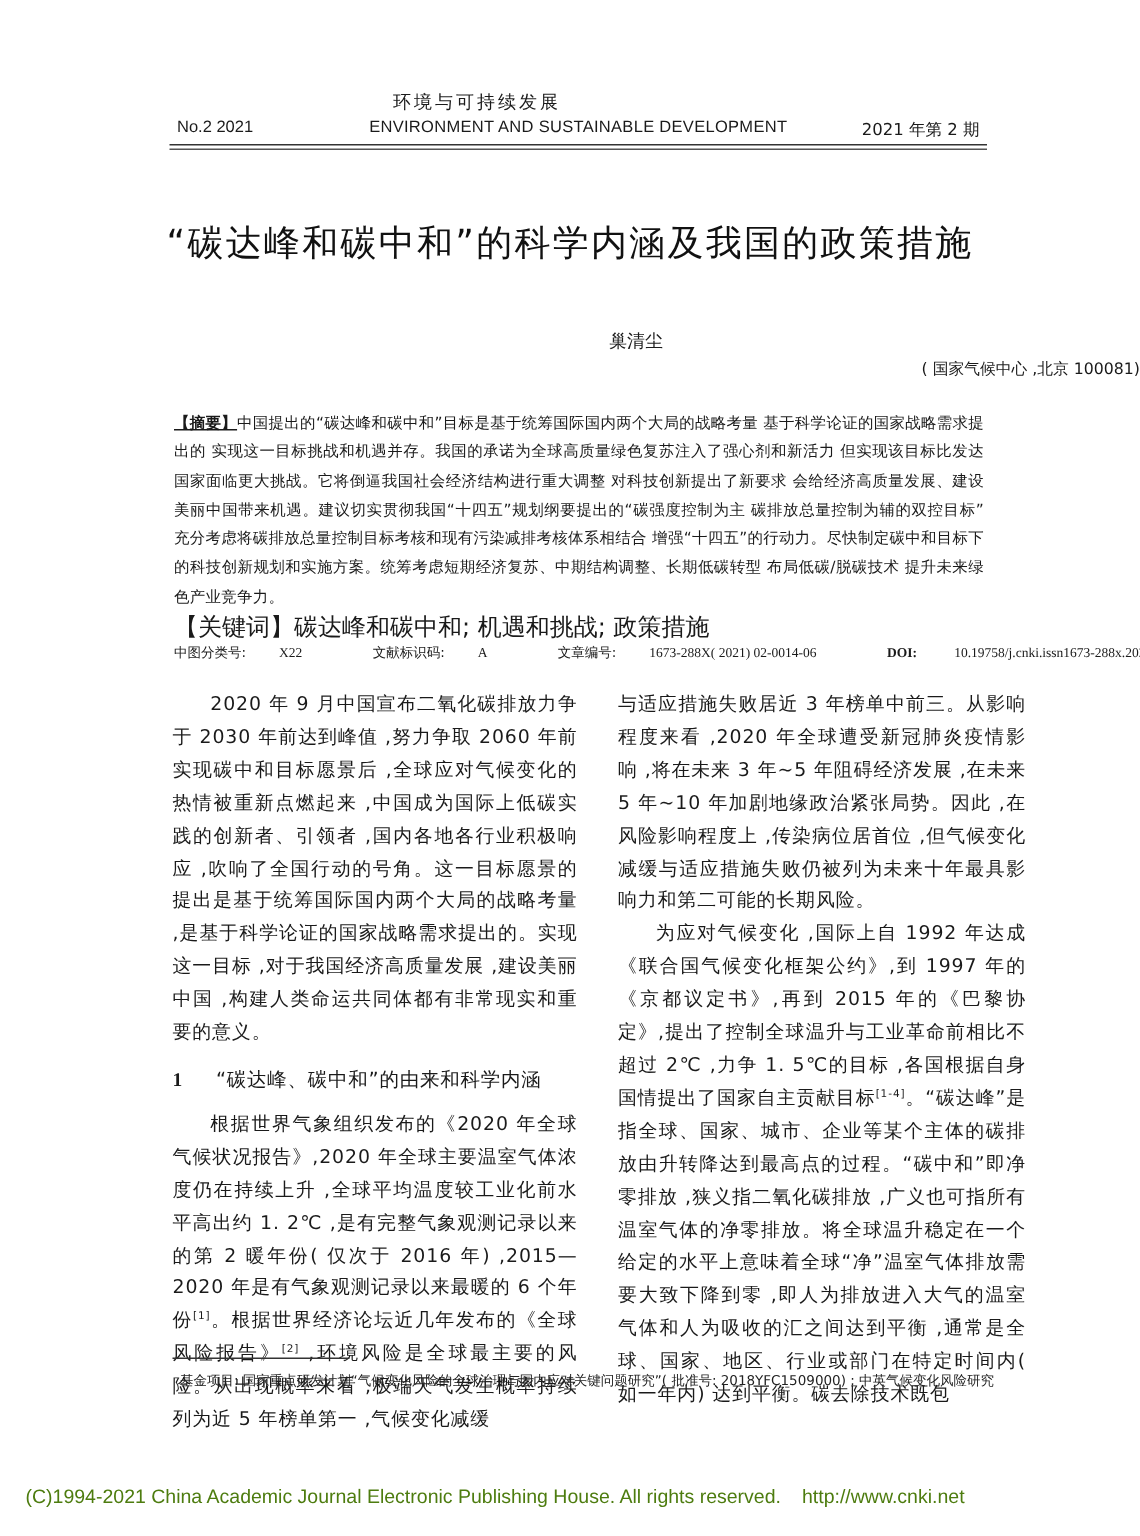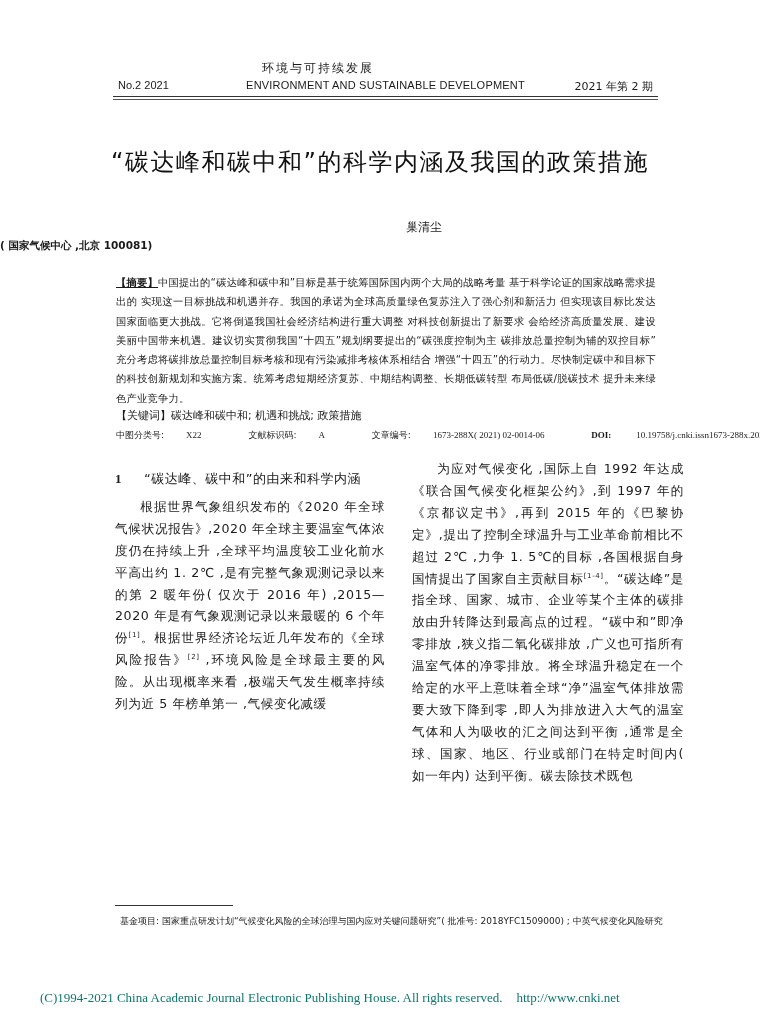--- a/index.html
+++ b/index.html
@@ -8,38 +8,38 @@
   .abs { position: absolute; }
   .journal-cn { left: 0; width: 636px; top: 60px; text-align: center; font-size: 12px; letter-spacing: 2px; }
   .hdr-row { left: 118px; width: 535px; top: 79px; height: 16px; font-family: "Liberation Sans", sans-serif; font-size: 11px; }
   .hdr-left { position: absolute; left: 0; top: 0; }
   .hdr-mid { position: absolute; left: 0; width: 535px; text-align: center; top: 0; letter-spacing: 0.2px; }
   .hdr-right { position: absolute; right: 0; top: 0; font-family: "DejaVu Sans", sans-serif; }
   .hdr-rule1 { left: 113px; width: 545px; top: 96px; height: 0; border-top: 1.5px solid #333; }
   .hdr-rule2 { left: 113px; width: 545px; top: 99px; height: 0; border-top: 0.8px solid #555; }
   .title { left: 0; width: 760px; top: 146px; text-align: center; font-size: 24px; letter-spacing: 1.5px; color: #111; }
   .author { left: 4px; width: 760px; top: 219px; text-align: center; font-size: 12px; margin-left: 40px; }
-  .affil { left: 0; width: 760px; top: 239px; text-align: left; font-size: 10.5px; font-weight: bold; }
+  .affil { left: 0; width: 760px; top: 239px; text-align: right; font-size: 10.5px; }
   .abstract { left: 116px; width: 540px; top: 273px; font-size: 10.3px; line-height: 19.3px; text-align: justify; letter-spacing: 0.2px; }
   .abstract .lbl { font-weight: bold; text-decoration: underline; }
-  .keywords { left: 116px; width: 540px; top: 408px; font-size: 11px; }
+  .keywords { left: 116px; width: 540px; top: 408px; font-size: 16px; }
   .meta { left: 116px; width: 560px; top: 429px; font-size: 9px; white-space: nowrap; }
   .meta span { margin-right: 22px; }
   .meta .doi-lbl { font-weight: bold; font-family: "Liberation Serif", serif; }
   .meta .serif { font-family: "Liberation Serif", serif; }
   .col { font-size: 12.6px; line-height: 21.9px; text-align: justify; letter-spacing: 0.6px; }
   .col p { margin: 0; text-indent: 2em; }
   .left-col { left: 115px; width: 270px; top: 458px; }
   .right-col { left: 412px; width: 272px; top: 458px; }
   .sec-head { margin: 10px 0 6px 0; font-size: 13px; text-indent: 0 !important; letter-spacing: 0.5px; }
   .sec-head .sec-num { font-family: "Liberation Serif", serif; font-weight: bold; margin-right: 22px; }
   sup { font-size: 7px; vertical-align: 5px; line-height: 0; }
   .fn-rule { left: 115px; width: 118px; top: 905px; border-top: 0.8px solid #333; height: 0; }
   .footnotes { left: 120px; width: 580px; top: 913px; font-size: 9px; line-height: 16px; color: #222; }
-  .copyright { left: 17px; top: 990px; font-family: Liberation Serif, serif; font-size: 13px; color: #0f766e; white-space: nowrap; margin-left: 23px; }
+  .copyright { left: 17px; top: 990px; font-family: Liberation Sans, sans-serif; font-size: 13px; color: #4d7c0f; white-space: nowrap; }
   .copyright .url { margin-left: 14px; }
 </style>
 </head>
 <body>
 
 <div class="abs journal-cn">环境与可持续发展</div>
 
 <div class="abs hdr-row">
   <span class="hdr-mid">ENVIRONMENT AND SUSTAINABLE DEVELOPMENT</span>
   <span class="hdr-left">No.2 2021</span>
@@ -61,27 +61,29 @@
 </div>
 
 <div class="abs meta">
   <span><span>中图分类号:</span><span class="serif">X22</span></span>
   <span><span>文献标识码:</span><span class="serif">A</span></span>
   <span><span>文章编号:</span><span class="serif">1673-288X( 2021) 02-0014-06</span></span>
   <span><span class="doi-lbl">DOI:</span> <span class="serif">10.19758/j.cnki.issn1673-288x.202102014</span></span>
 </div>
 
 <div class="abs col left-col">
+  <p>2020 年 9 月中国宣布二氧化碳排放力争于 2030 年前达到峰值 ,努力争取 2060 年前实现碳中和目标愿景后 ,全球应对气候变化的热情被重新点燃起来 ,中国成为国际上低碳实践的创新者、引领者 ,国内各地各行业积极响应 ,吹响了全国行动的号角。这一目标愿景的提出是基于统筹国际国内两个大局的战略考量 ,是基于科学论证的国家战略需求提出的。实现这一目标 ,对于我国经济高质量发展 ,建设美丽中国 ,构建人类命运共同体都有非常现实和重要的意义。</p>
   <div class="sec-head">
     <span class="sec-num">1</span><span>“碳达峰、碳中和”的由来和科学内涵</span>
   </div>
   <p><span>根据世界气象组织发布的《2020 年全球气候状况报告》,2020 年全球主要温室气体浓度仍在持续上升 ,全球平均温度较工业化前水平高出约 1. 2℃ ,是有完整气象观测记录以来的第 2 暖年份( 仅次于 2016 年) ,2015—2020 年是有气象观测记录以来最暖的 6 个年份</span><sup>[1]</sup><span>。根据世界经济论坛近几年发布的《全球风险报告》</span><sup>[2]</sup><span> ,环境风险是全球最主要的风险。从出现概率来看 ,极端天气发生概率持续列为近 5 年榜单第一 ,气候变化减缓</span></p>
 </div>
 
 <div class="abs col right-col">
+  <p style="text-indent:0">与适应措施失败居近 3 年榜单中前三。从影响程度来看 ,2020 年全球遭受新冠肺炎疫情影响 ,将在未来 3 年~5 年阻碍经济发展 ,在未来 5 年~10 年加剧地缘政治紧张局势。因此 ,在风险影响程度上 ,传染病位居首位 ,但气候变化减缓与适应措施失败仍被列为未来十年最具影响力和第二可能的长期风险。</p>
   <p><span>为应对气候变化 ,国际上自 1992 年达成《联合国气候变化框架公约》,到 1997 年的《京都议定书》,再到 2015 年的《巴黎协定》,提出了控制全球温升与工业革命前相比不超过 2℃ ,力争 1. 5℃的目标 ,各国根据自身国情提出了国家自主贡献目标</span><sup>[1-4]</sup><span>。“碳达峰”是指全球、国家、城市、企业等某个主体的碳排放由升转降达到最高点的过程。“碳中和”即净零排放 ,狭义指二氧化碳排放 ,广义也可指所有温室气体的净零排放。将全球温升稳定在一个给定的水平上意味着全球“净”温室气体排放需要大致下降到零 ,即人为排放进入大气的温室气体和人为吸收的汇之间达到平衡 ,通常是全球、国家、地区、行业或部门在特定时间内( 如一年内) 达到平衡。碳去除技术既包</span></p>
 </div>
 
 <div class="abs fn-rule"></div>
 <div class="abs footnotes">
   <div>基金项目: 国家重点研发计划“气候变化风险的全球治理与国内应对关键问题研究”( 批准号: 2018YFC1509000) ; 中英气候变化风险研究</div>
 </div>
 
 <div class="abs copyright">
   <span>(C)1994-2021 China Academic Journal Electronic Publishing House. All rights reserved.</span><span class="url">http://www.cnki.net</span>

